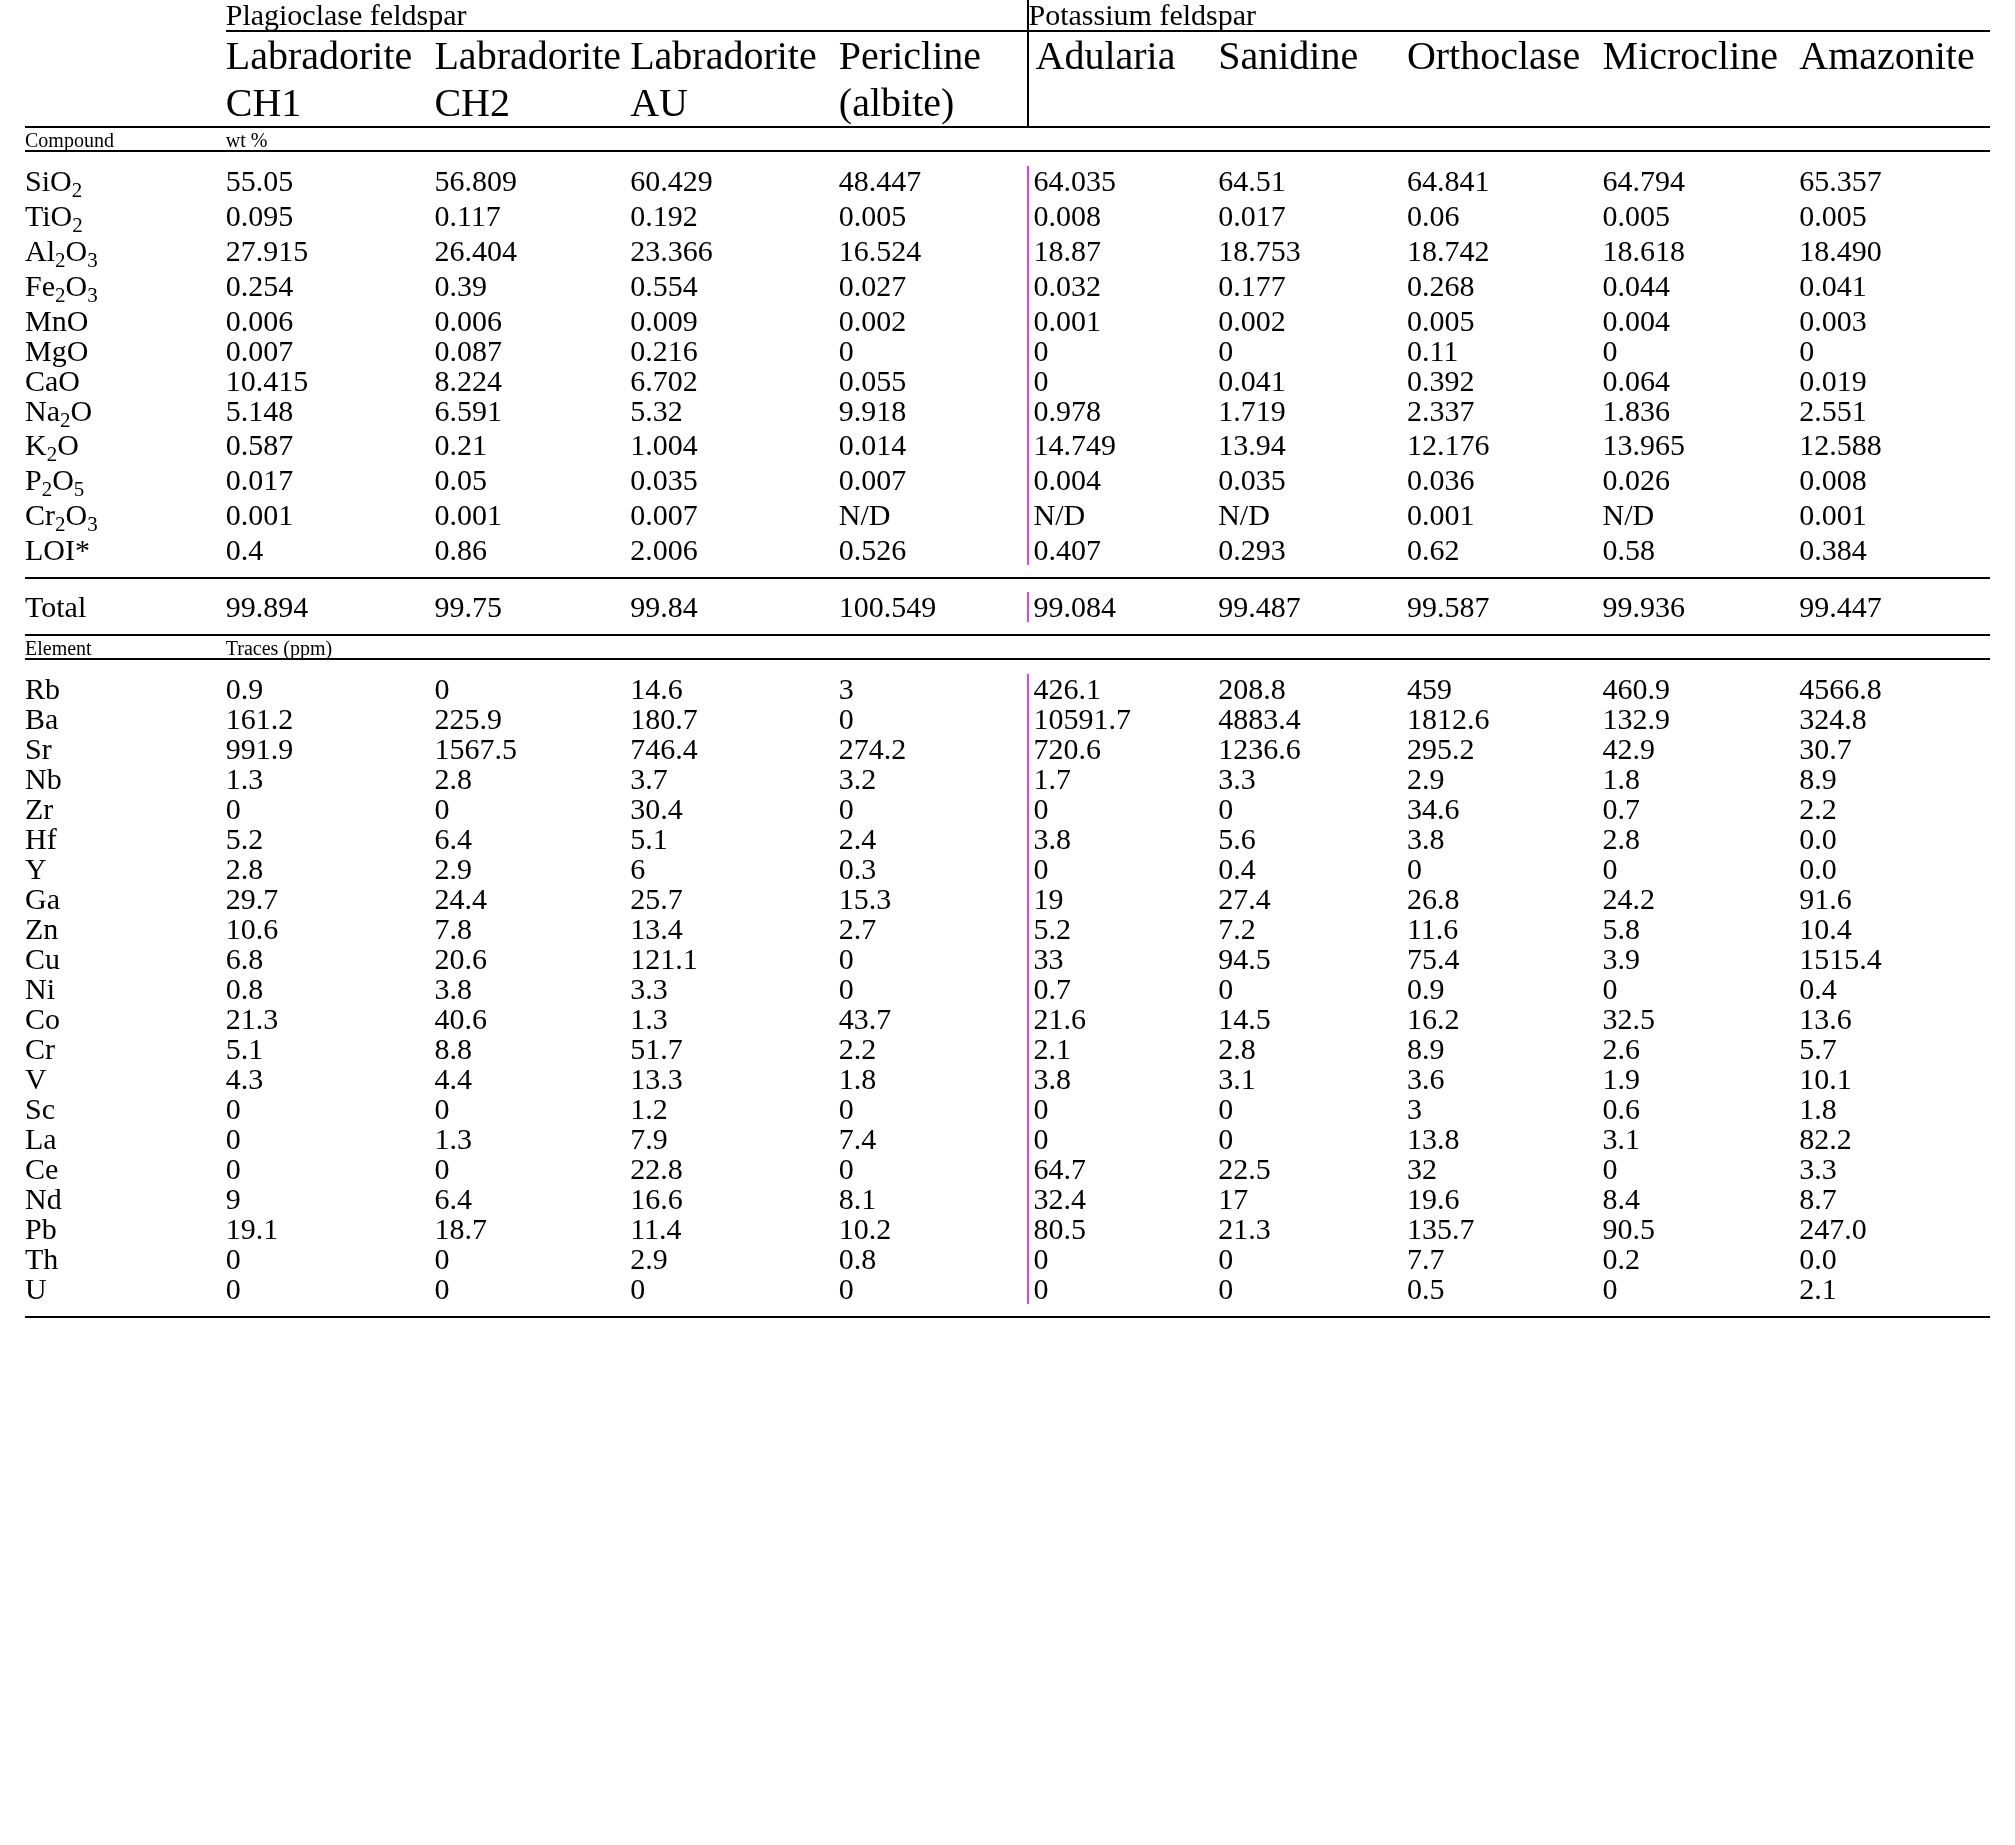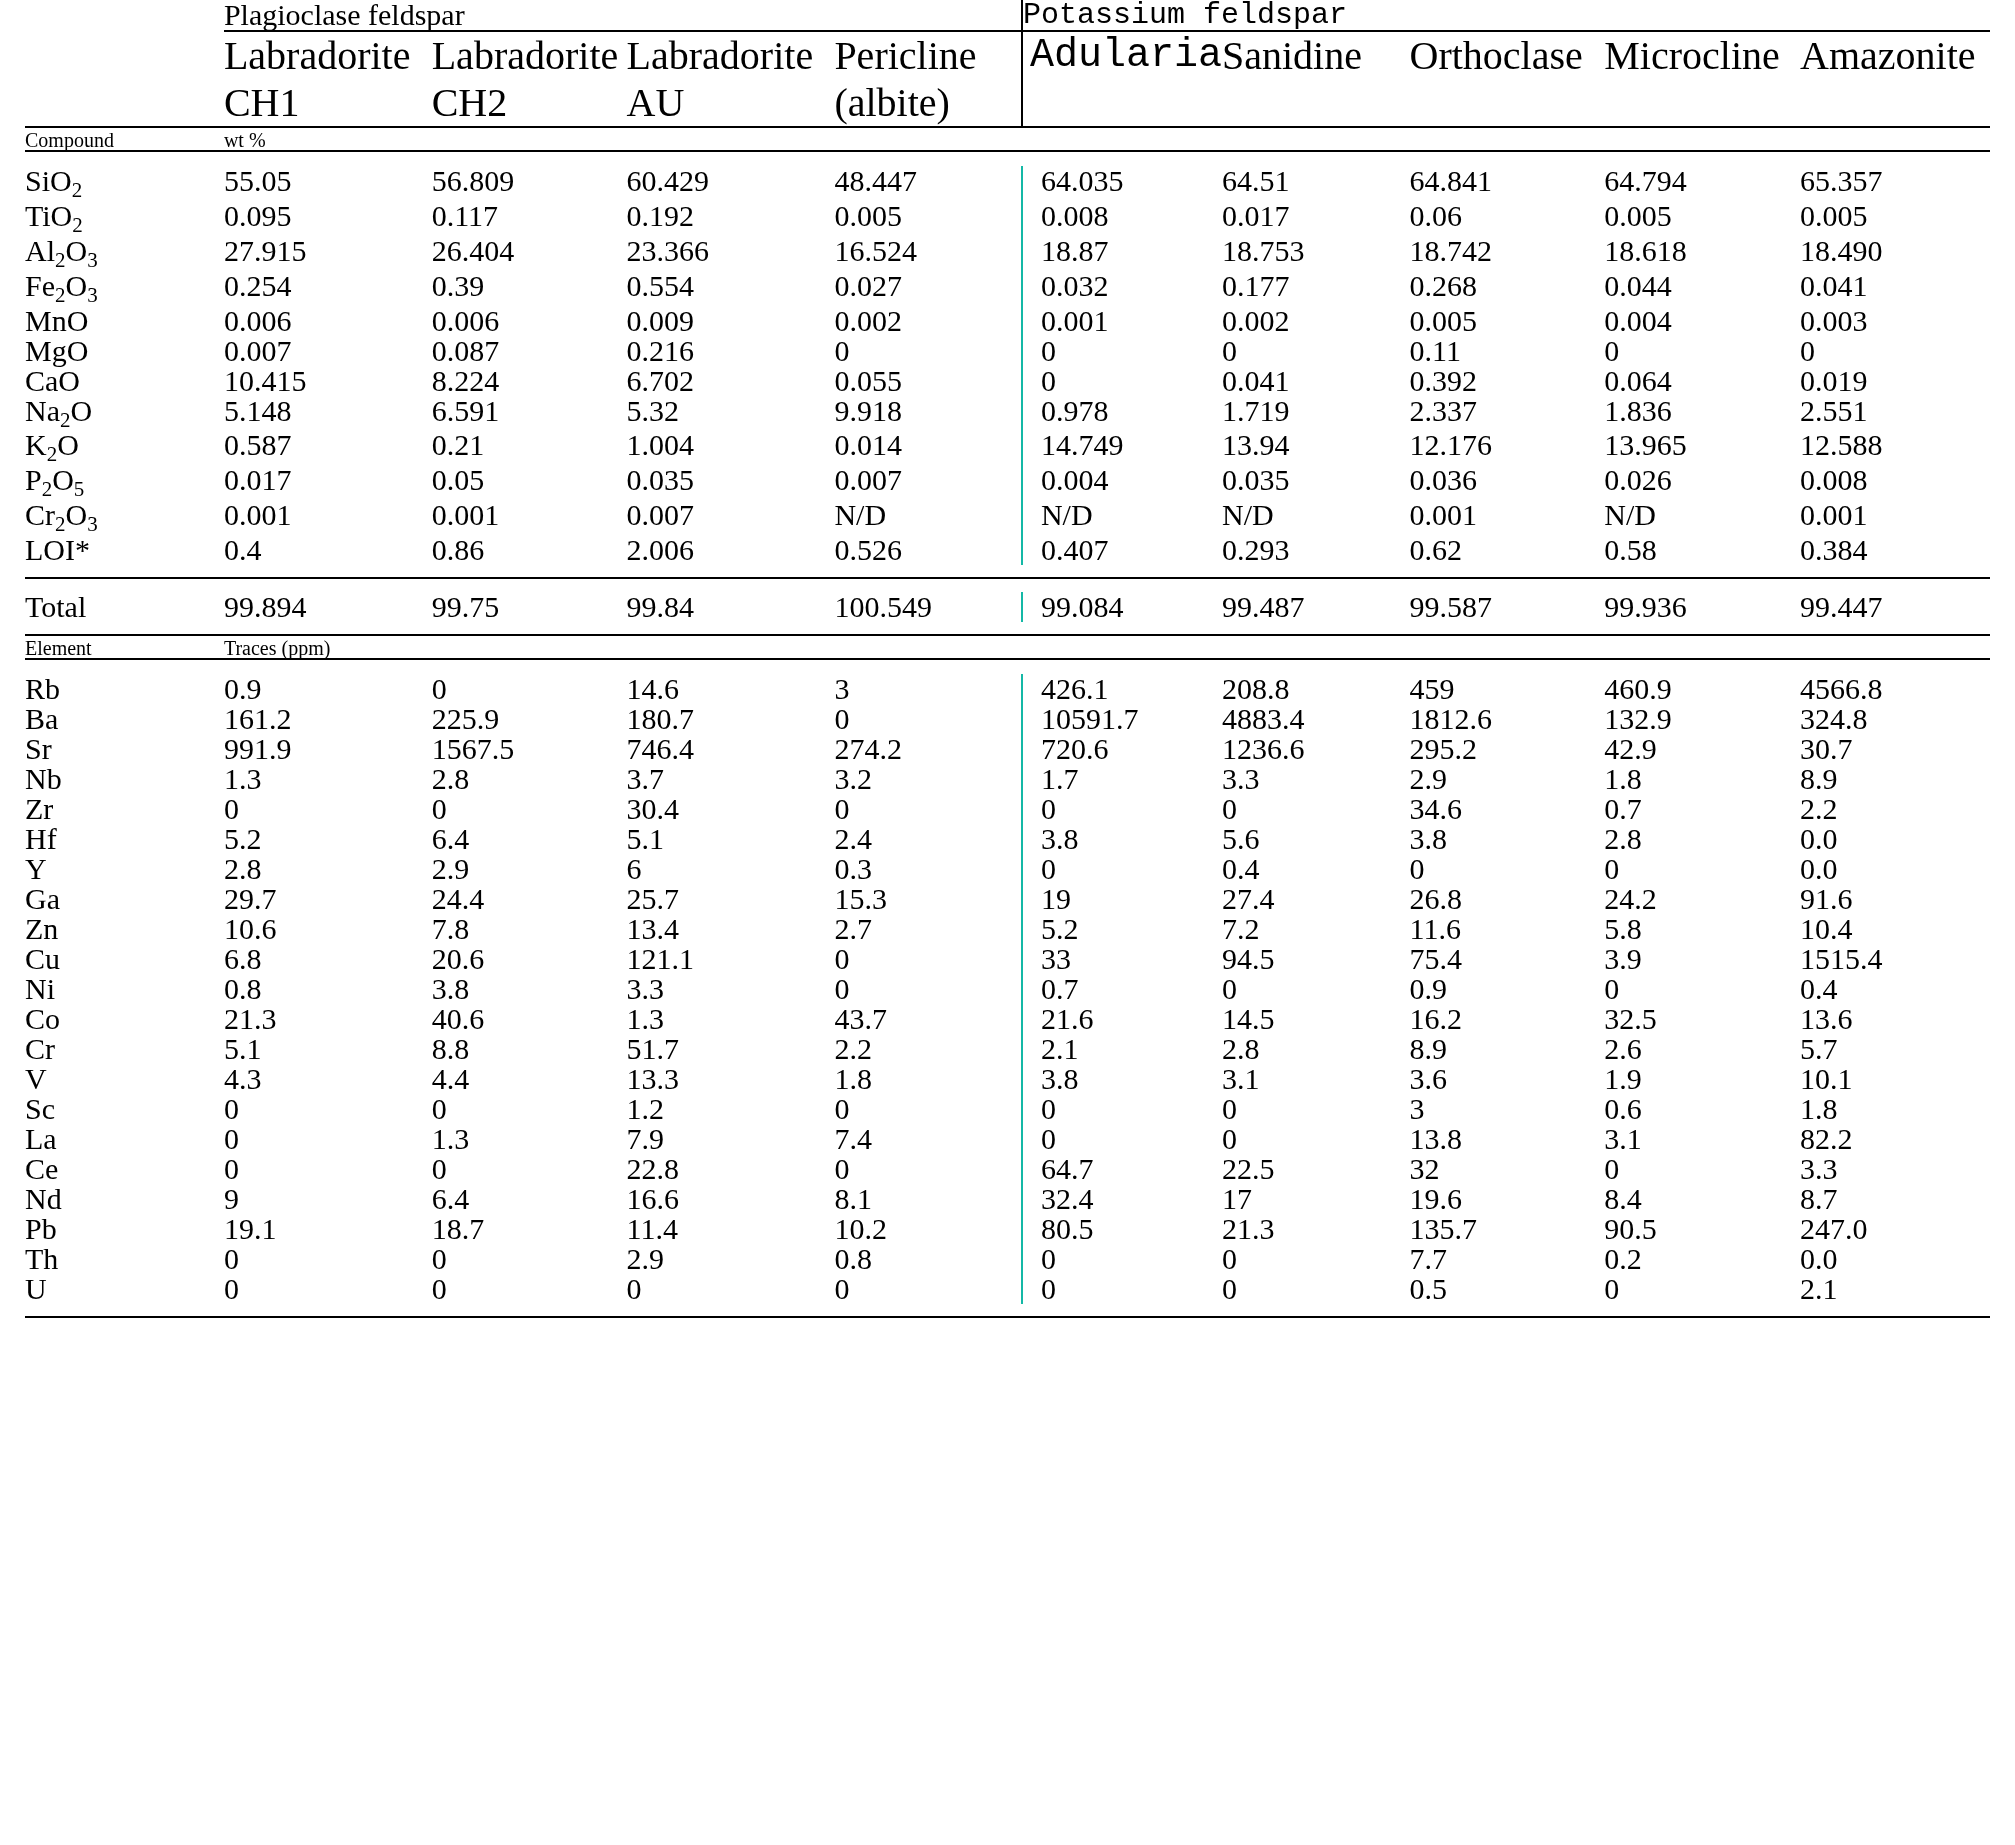--- a/index.html
+++ b/index.html
@@ -47,21 +47,20 @@
     text-align: center;
     font-size: 30px;
     padding-bottom: 9.8px;
   }
   .grp-underline {
     border-bottom: 2px solid #000;
   }
 
   .divider-left {
     border-left: 2px solid #000;
-    font-family: Liberation Mono, monospace;
   }
 
   .hdr-row td {
     padding-top: 11.7px;
     padding-bottom: 13.7px;
     font-size: 40px;
     line-height: 1.18;
   }
 
   .section-row td {
@@ -72,22 +71,22 @@
   .section-units {
     text-align: center;
   }
   .data-row td {
     padding-top: 2.9px;
     padding-bottom: 2.9px;
     font-size: 30px;
     white-space: nowrap;
   }
   .data-row td.cell-divider {
-    border-left: 2px solid #14b8a6;
-    padding-left: 18px;
+    border-left: 2px solid #d946ef;
+    padding-left: 5px;
   }
   .lbl { white-space: nowrap; }
   sub { font-size: 0.70em; vertical-align: -0.28em; }
   .hairline-row td {
     height: 2px;
     padding: 0;
     border-top: 2px solid #000;
   }
   .spacer-row td { height: 11.7px; padding: 0; }
 </style>

